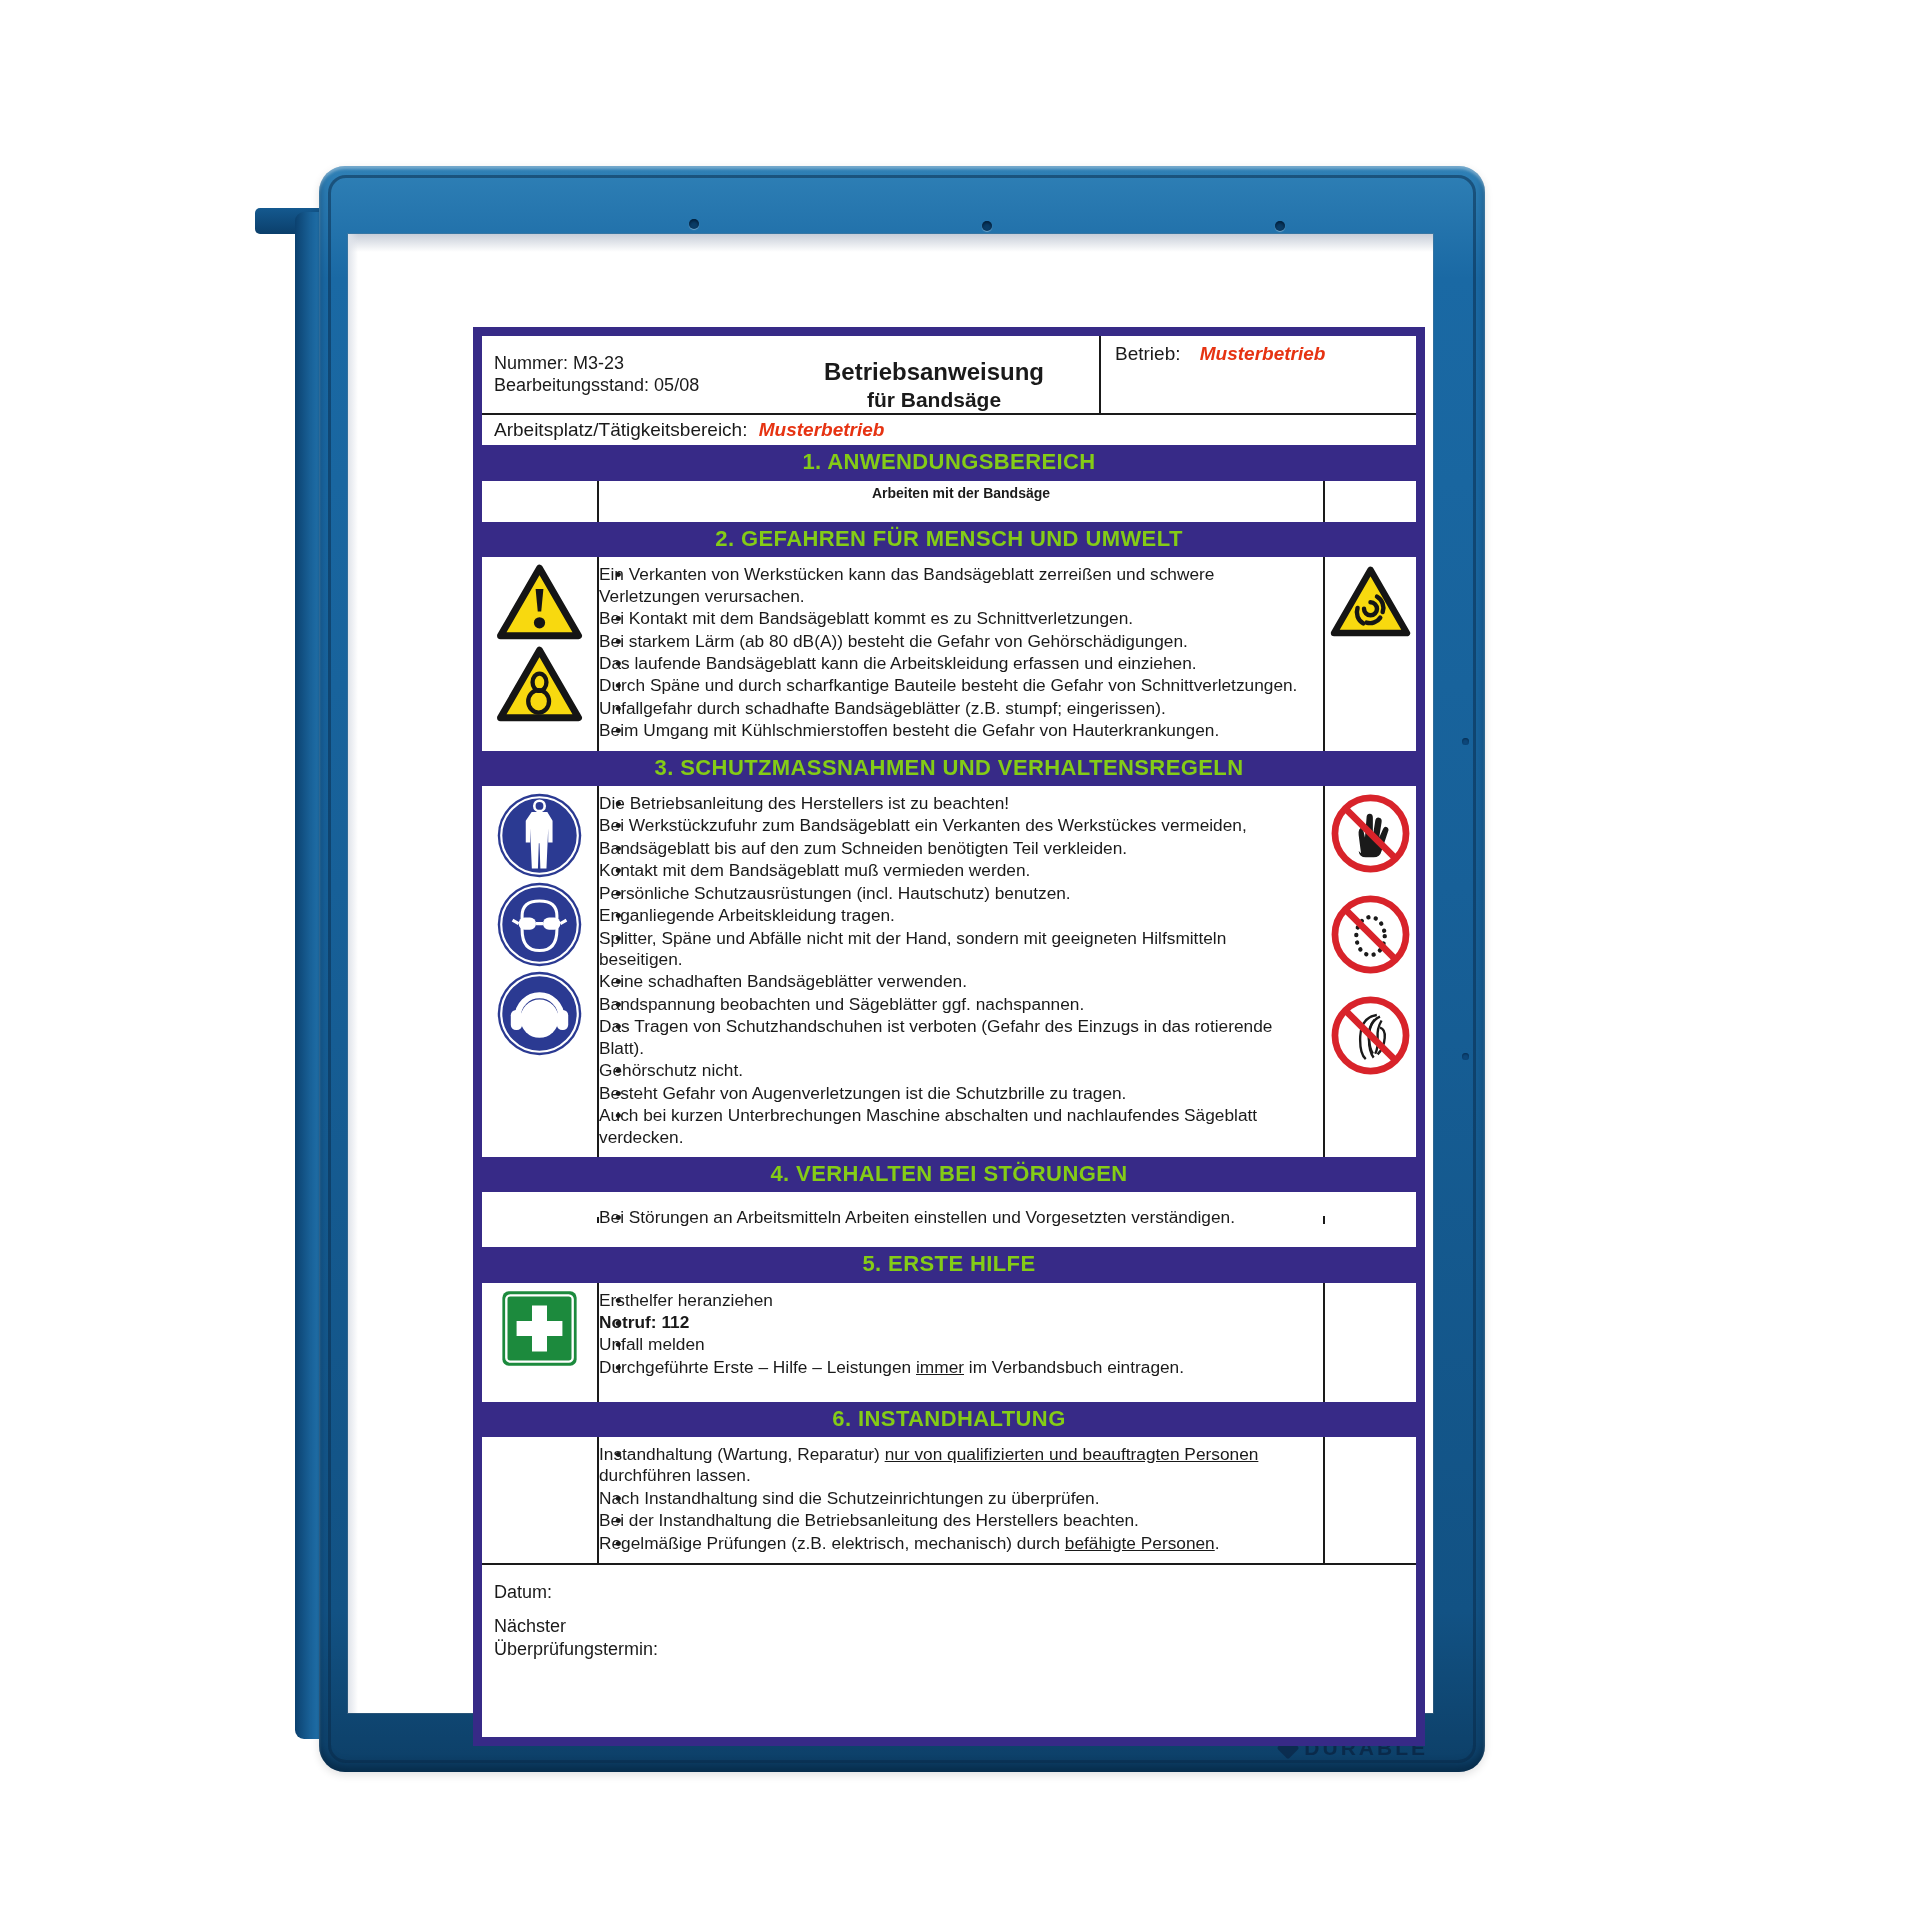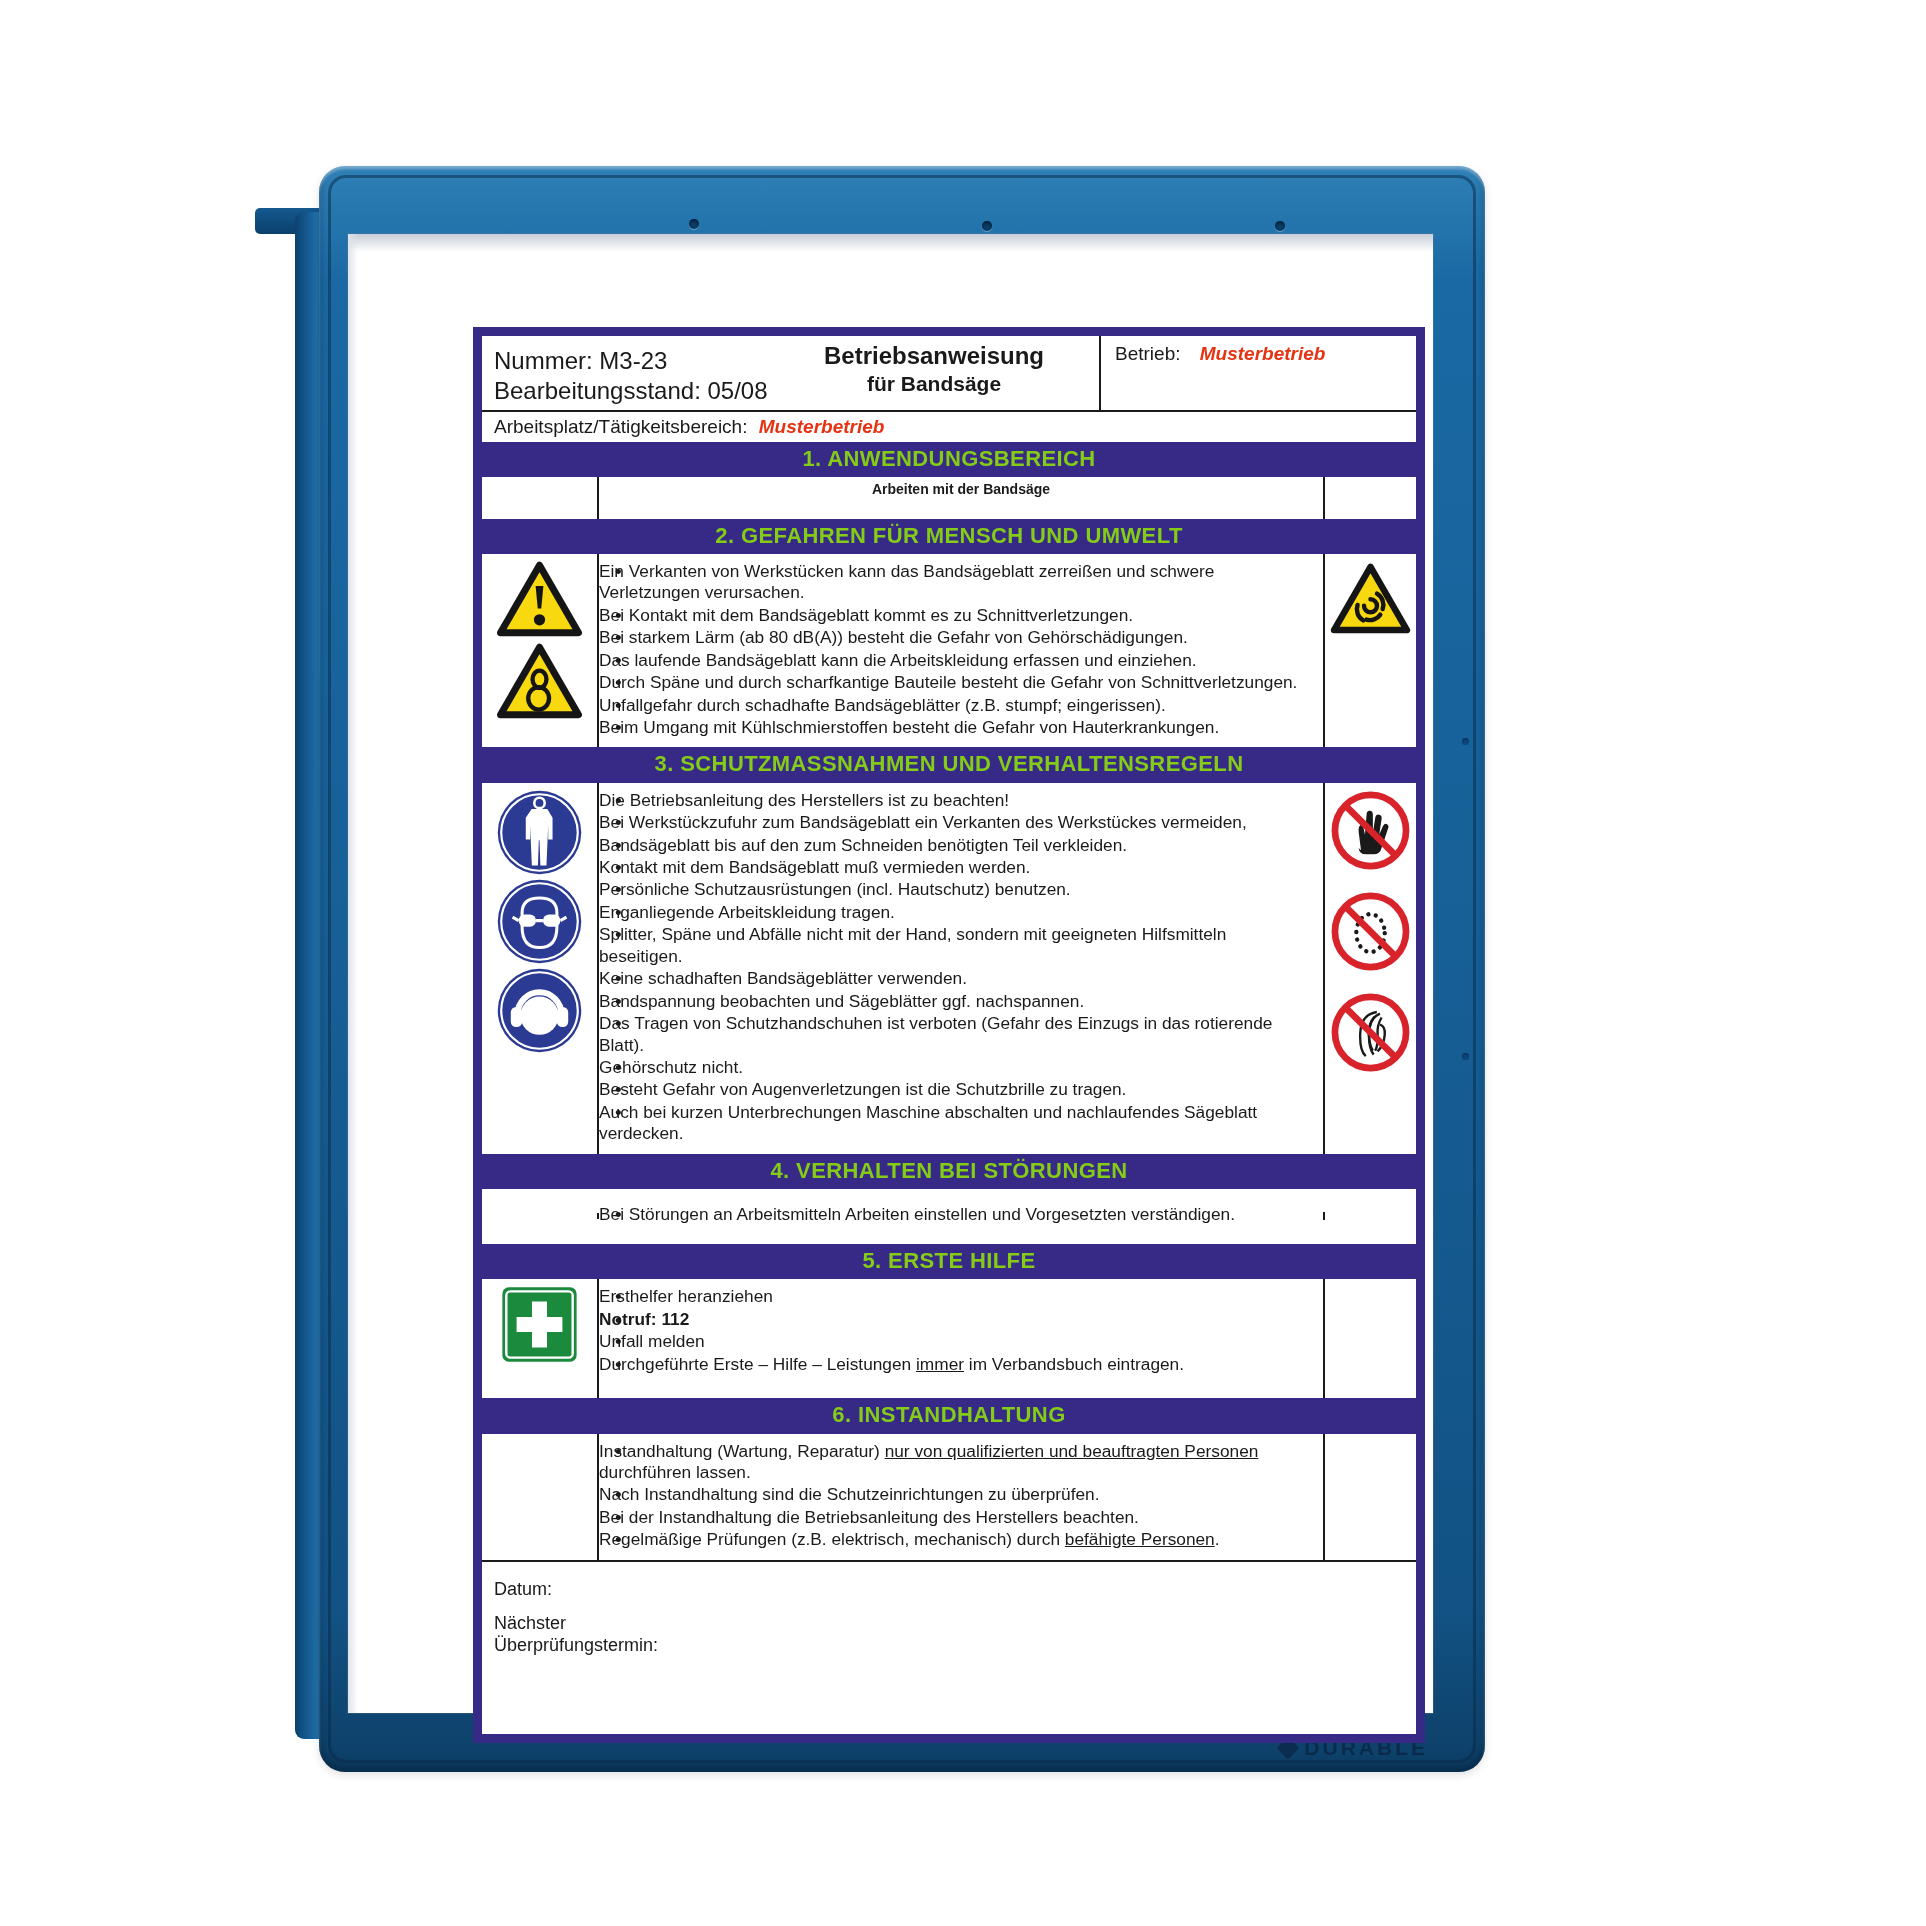--- a/index.html
+++ b/index.html
@@ -32,22 +32,22 @@
     background:linear-gradient(180deg,#c7cdd8,rgba(255,255,255,0));}
   .sheet::after{content:"";position:absolute;left:0;top:0;bottom:0;width:10px;
     background:linear-gradient(90deg,#dfe3ea,rgba(255,255,255,0));}
 
   
   .doc{position:absolute;left:473px;top:327px;width:952px;box-sizing:border-box;
     border:9px solid #372a87;background:#fff;font-size:17.3px;line-height:1.24;}
   .bar{background:#372a87;color:#84cc16;font-weight:bold;font-size:22px;text-align:center;
     padding:3px 0 5px;letter-spacing:0.4px;}
   .hdr{display:grid;grid-template-columns:287px 1fr 317px;min-height:63px;}
-  .hdr-left{padding:10px 0 4px 12px;font-size:24px;}
-  .hdr-title{text-align:center;padding-top:5px;}
+  .hdr-left{padding:16px 0 4px 12px;font-size:18px;}
+  .hdr-title{text-align:center;padding-top:21px;}
   .hdr-title .t1{font-weight:bold;font-size:24px;}
   .hdr-title .t2{font-weight:bold;font-size:21px;}
   .hdr-right{border-left:2px solid #1a1a1a;padding:6px 0 0 14px;font-size:19px;}
   .red-italic{color:#e63312;font-weight:bold;font-style:italic;}
   .workplace{border-top:2px solid #1a1a1a;padding:3px 0 4px 12px;font-size:19px;}
   .trow{display:grid;grid-template-columns:117px 1fr 93px;}
   .cell-l{border-right:2px solid #1a1a1a;display:flex;flex-direction:column;align-items:center;
     padding-top:6px;gap:4px;}
   .cell-r{border-left:2px solid #1a1a1a;display:flex;flex-direction:column;align-items:center;
     padding-top:8px;gap:22px;}

